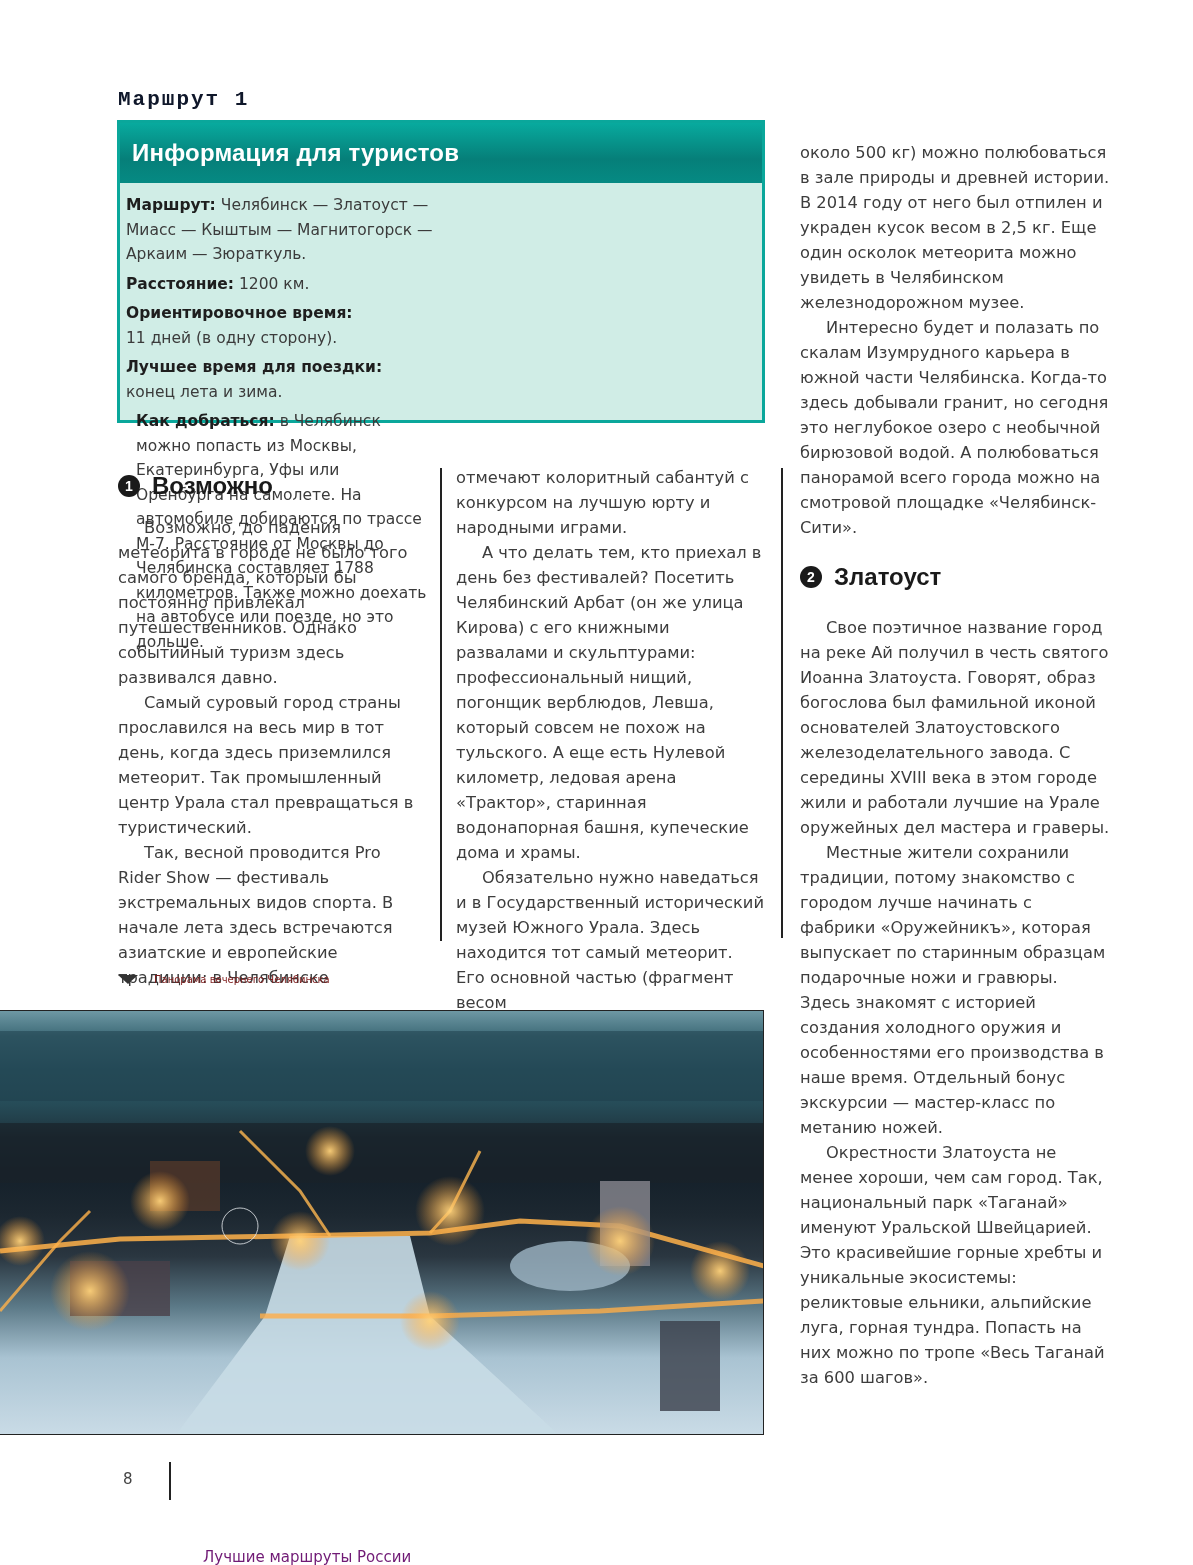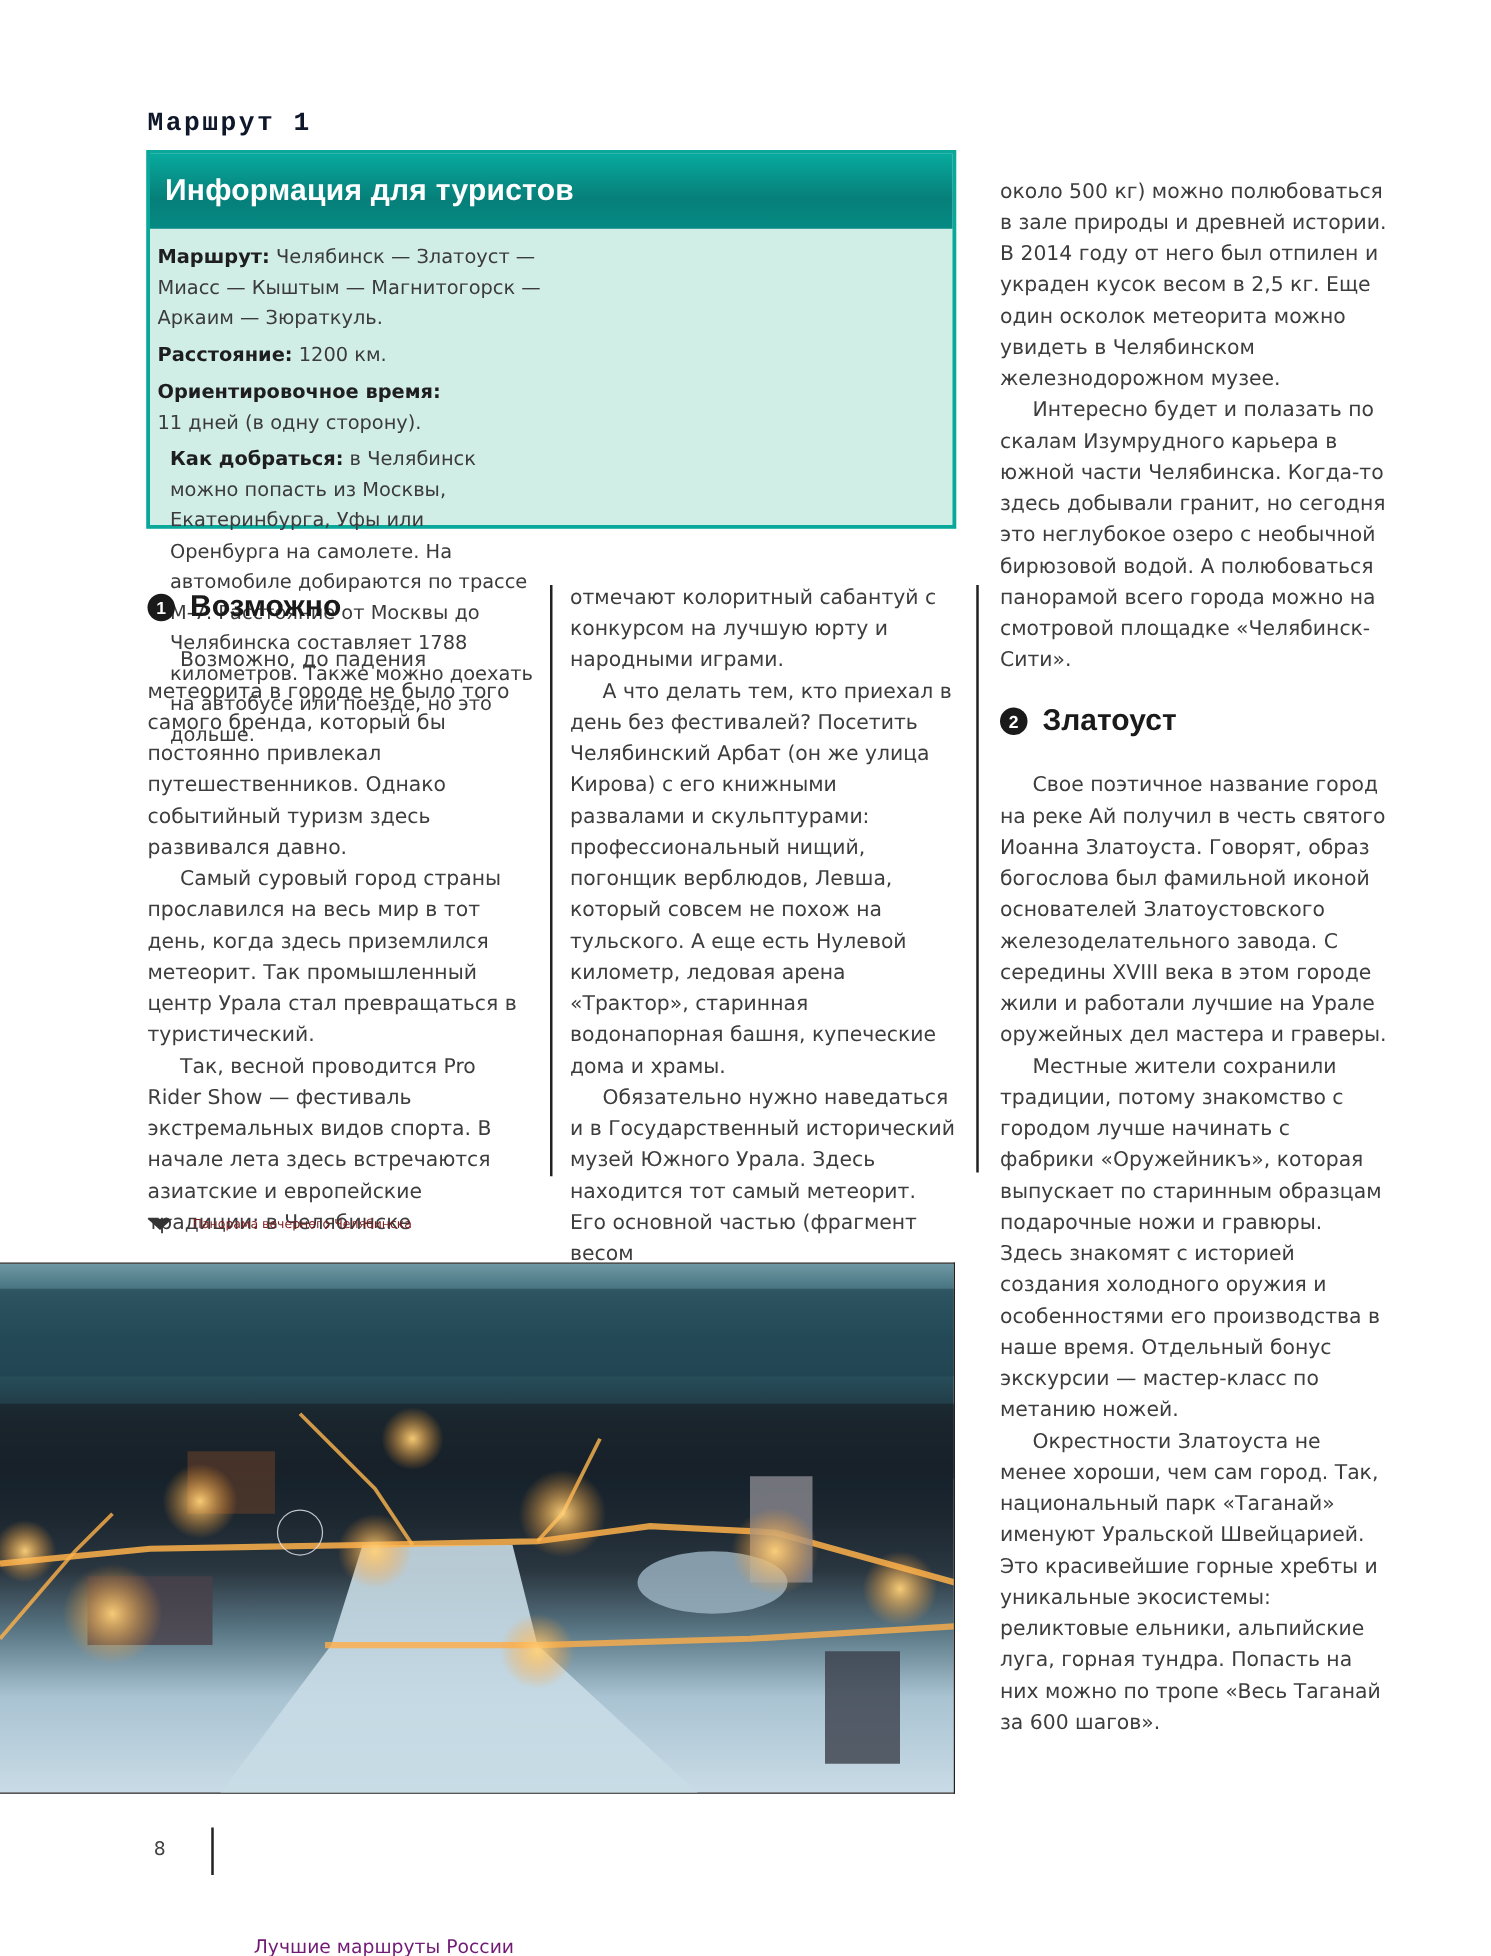--- a/index.html
+++ b/index.html
@@ -80,20 +80,21 @@
 
 <div class="info-box">
   <div class="info-header">
     <span class="info-title">Информация для туристов</span>
   </div>
   <div class="info-cols">
     <div class="info-col">
       <div class="info-item"><b>Маршрут:</b><span> Челябинск — Златоуст — Миасс — Кыштым — Магнитогорск — Аркаим — Зюраткуль.</span></div>
       <div class="info-item"><b>Расстояние:</b><span> 1200 км.</span></div>
       <div class="info-item"><b>Ориентировочное время:</b><br><span>11 дней (в одну сторону).</span></div>
+      <div class="info-item"><b>Лучшее время для поездки:</b><br><span>конец лета и зима.</span></div>
     </div>
     <div class="info-col right">
       <div class="info-item"><b>Как добраться:</b><span> в Челябинск можно попасть из Москвы, Екатеринбурга, Уфы или Оренбурга на самолете. На автомобиле добираются по трассе М-7. Расстояние от Москвы до Челябинска составляет 1788 километров. Также можно доехать на автобусе или поезде, но это дольше.</span></div>
     </div>
   </div>
 </div>
 
 <div class="section-heading" style="left:118px; top:472px;">
   <span class="num-badge">1</span>
   <span>Возможно</span>

